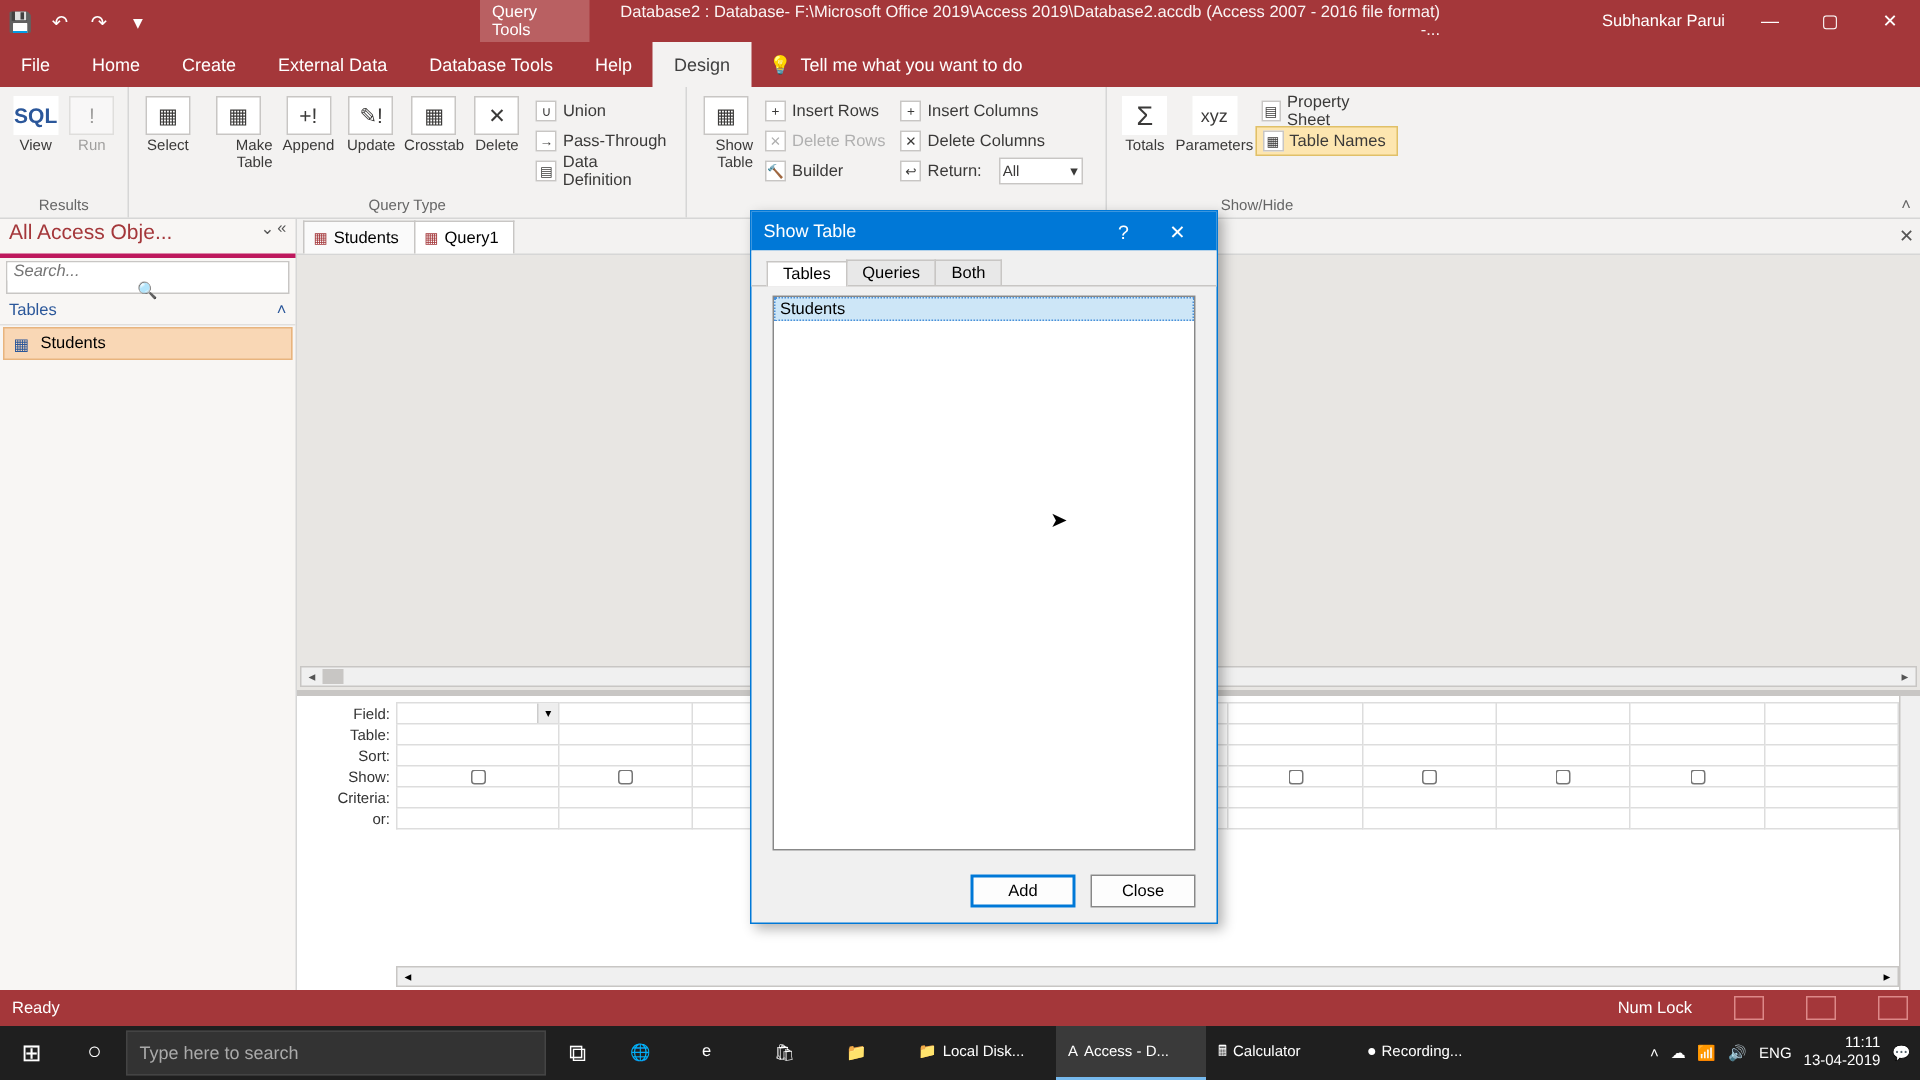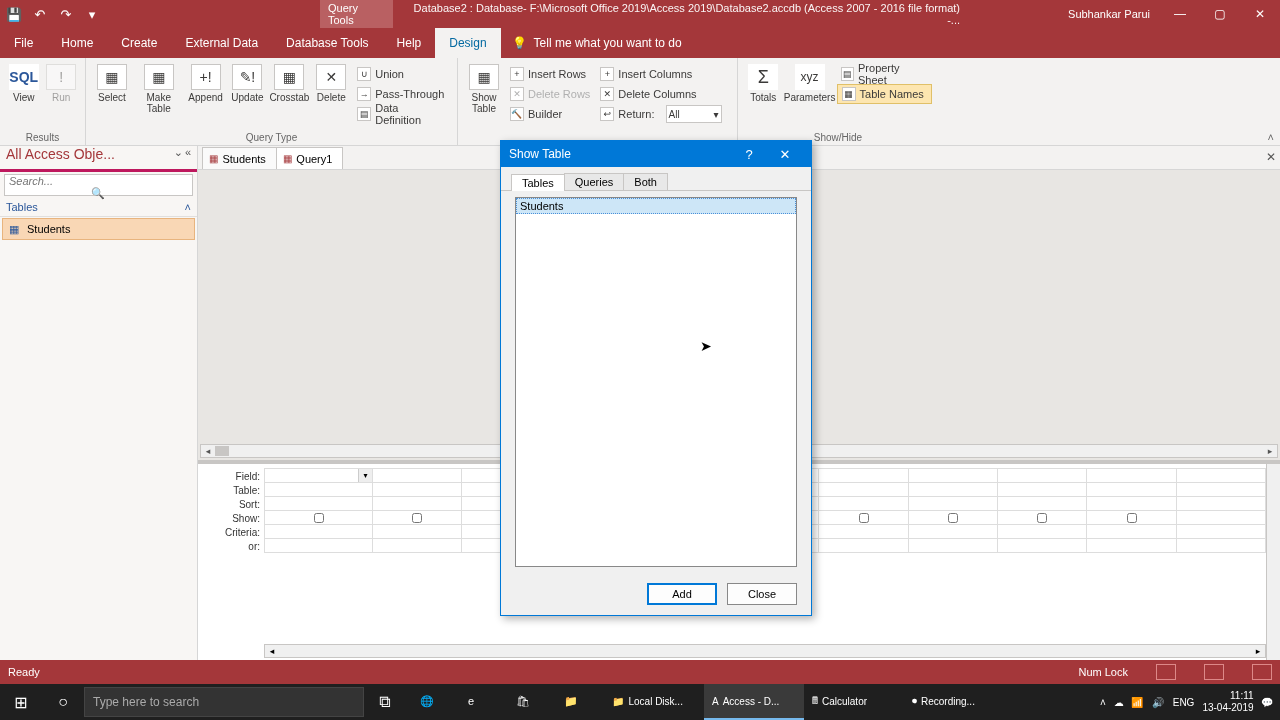--- a/index.html
+++ b/index.html
@@ -12,33 +12,33 @@
 .titlebar .center { position: absolute; left: 50%; transform: translateX(-50%); display: flex; align-items: center; gap: 14px; }
 .titlebar .qtools { background: #b96062; padding: 2px 8px; font-size: 11px; }
 .titlebar .right { margin-left: auto; display: flex; align-items: center; gap: 4px; padding-right: 2px; }
 .titlebar .user { font-size: 11px; margin-right: 8px; }
 .titlebar .winbtn { width: 36px; height: 28px; display: flex; align-items: center; justify-content: center; font-size: 12px; }
 .titlebar .dbpath { font-size: 11px; opacity: .95; text-align: right; }
 
 
 .tabrow { height: 30px; background: #a4373a; display: flex; align-items: stretch; color: #fff; font-size: 12px; }
 .tabrow .tab { padding: 0 14px; display: flex; align-items: center; cursor: pointer; }
-.tabrow .tab.active { background: #f3f2f1; color: #0369a1; }
+.tabrow .tab.active { background: #f3f2f1; color: #404040; }
 .tabrow .tellme { display: flex; align-items: center; gap: 6px; padding-left: 12px; font-size: 12px; }
 .tabrow .lamp { font-size: 12px; }
 
 
 .ribbon { height: 88px; background: #f3f2f1; border-bottom: 1px solid #d6d6d6; display: flex; position: relative; font-size: 11px; color: #3b3a39; }
 .rgroup { border-right: 1px solid #d6d6d6; padding: 4px 6px 0 6px; display: flex; flex-direction: column; position: relative; }
 .rgroup .row { display: flex; gap: 2px; }
 .rgroup .label { font-size: 10px; color: #666; text-align: center; position: absolute; bottom: 2px; left: 0; right: 0; }
 .rbtn-big { width: 40px; display: flex; flex-direction: column; align-items: center; gap: 2px; padding: 2px 2px 14px 2px; cursor: pointer; }
 .rbtn-big.wide { width: 50px; }
 .rbtn-big .ico { width: 30px; height: 26px; background: #fff; border: 1px solid #c8c6c4; display: flex; align-items: center; justify-content: center; font-size: 14px; }
-.rbtn-big .txt { font-size: 10px; text-align: center; line-height: 11px; }
+.rbtn-big .txt { font-size: 10px; text-align: right; line-height: 11px; }
 .rbtn-small { display: flex; align-items: center; gap: 4px; padding: 1px 4px; font-size: 11px; height: 20px; cursor: pointer; }
 .rbtn-small.dim { color: #b0b0b0; }
 .rbtn-small .sico { width: 14px; height: 14px; background: #fff; border: 1px solid #c8c6c4; display: inline-flex; align-items: center; justify-content: center; font-size: 9px; }
 .rbtn-small.hl { background: #fde6b0; border: 1px solid #e0c068; }
 .ribbon-collapse { position: absolute; right: 6px; bottom: 2px; font-size: 11px; color: #666; cursor: pointer; }
 .retsel { width: 56px; height: 18px; border: 1px solid #c8c6c4; background: #fff; font-size: 10px; padding: 0 2px; display: inline-flex; align-items: center; justify-content: space-between; }
 
 
 .workarea { position: absolute; top: 146px; left: 0; right: 0; bottom: 60px; display: flex; }
 .navpane { width: 198px; border-right: 1px solid #d6d6d6; background: #f8f6f4; display: flex; flex-direction: column; }

